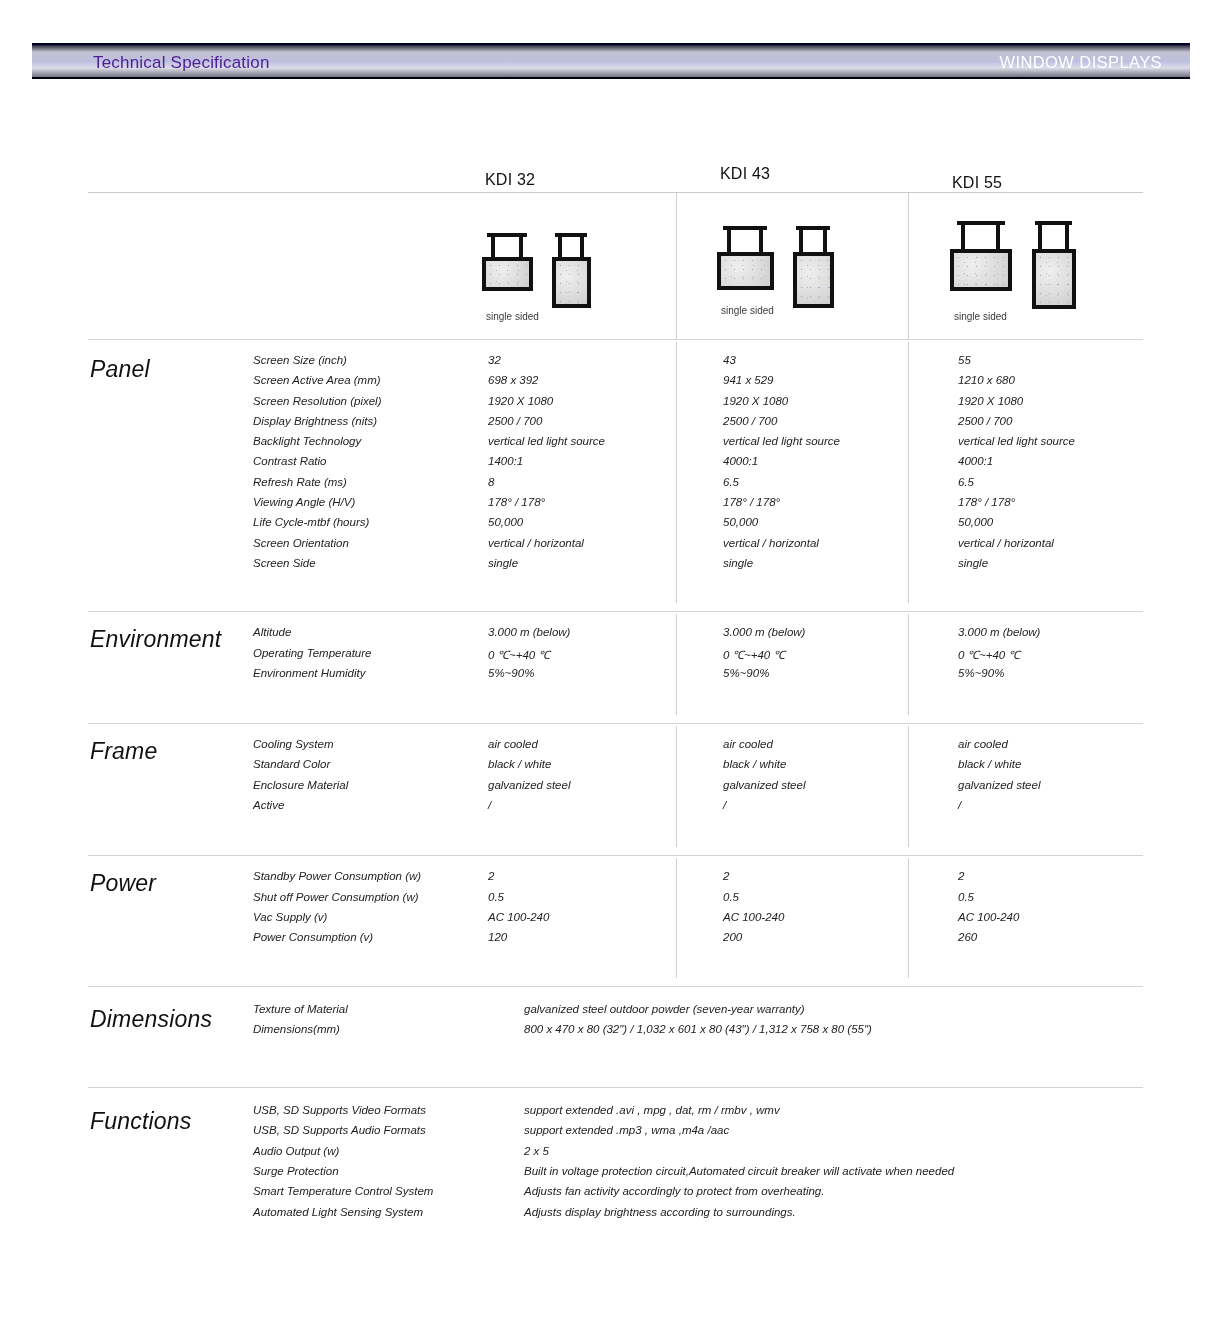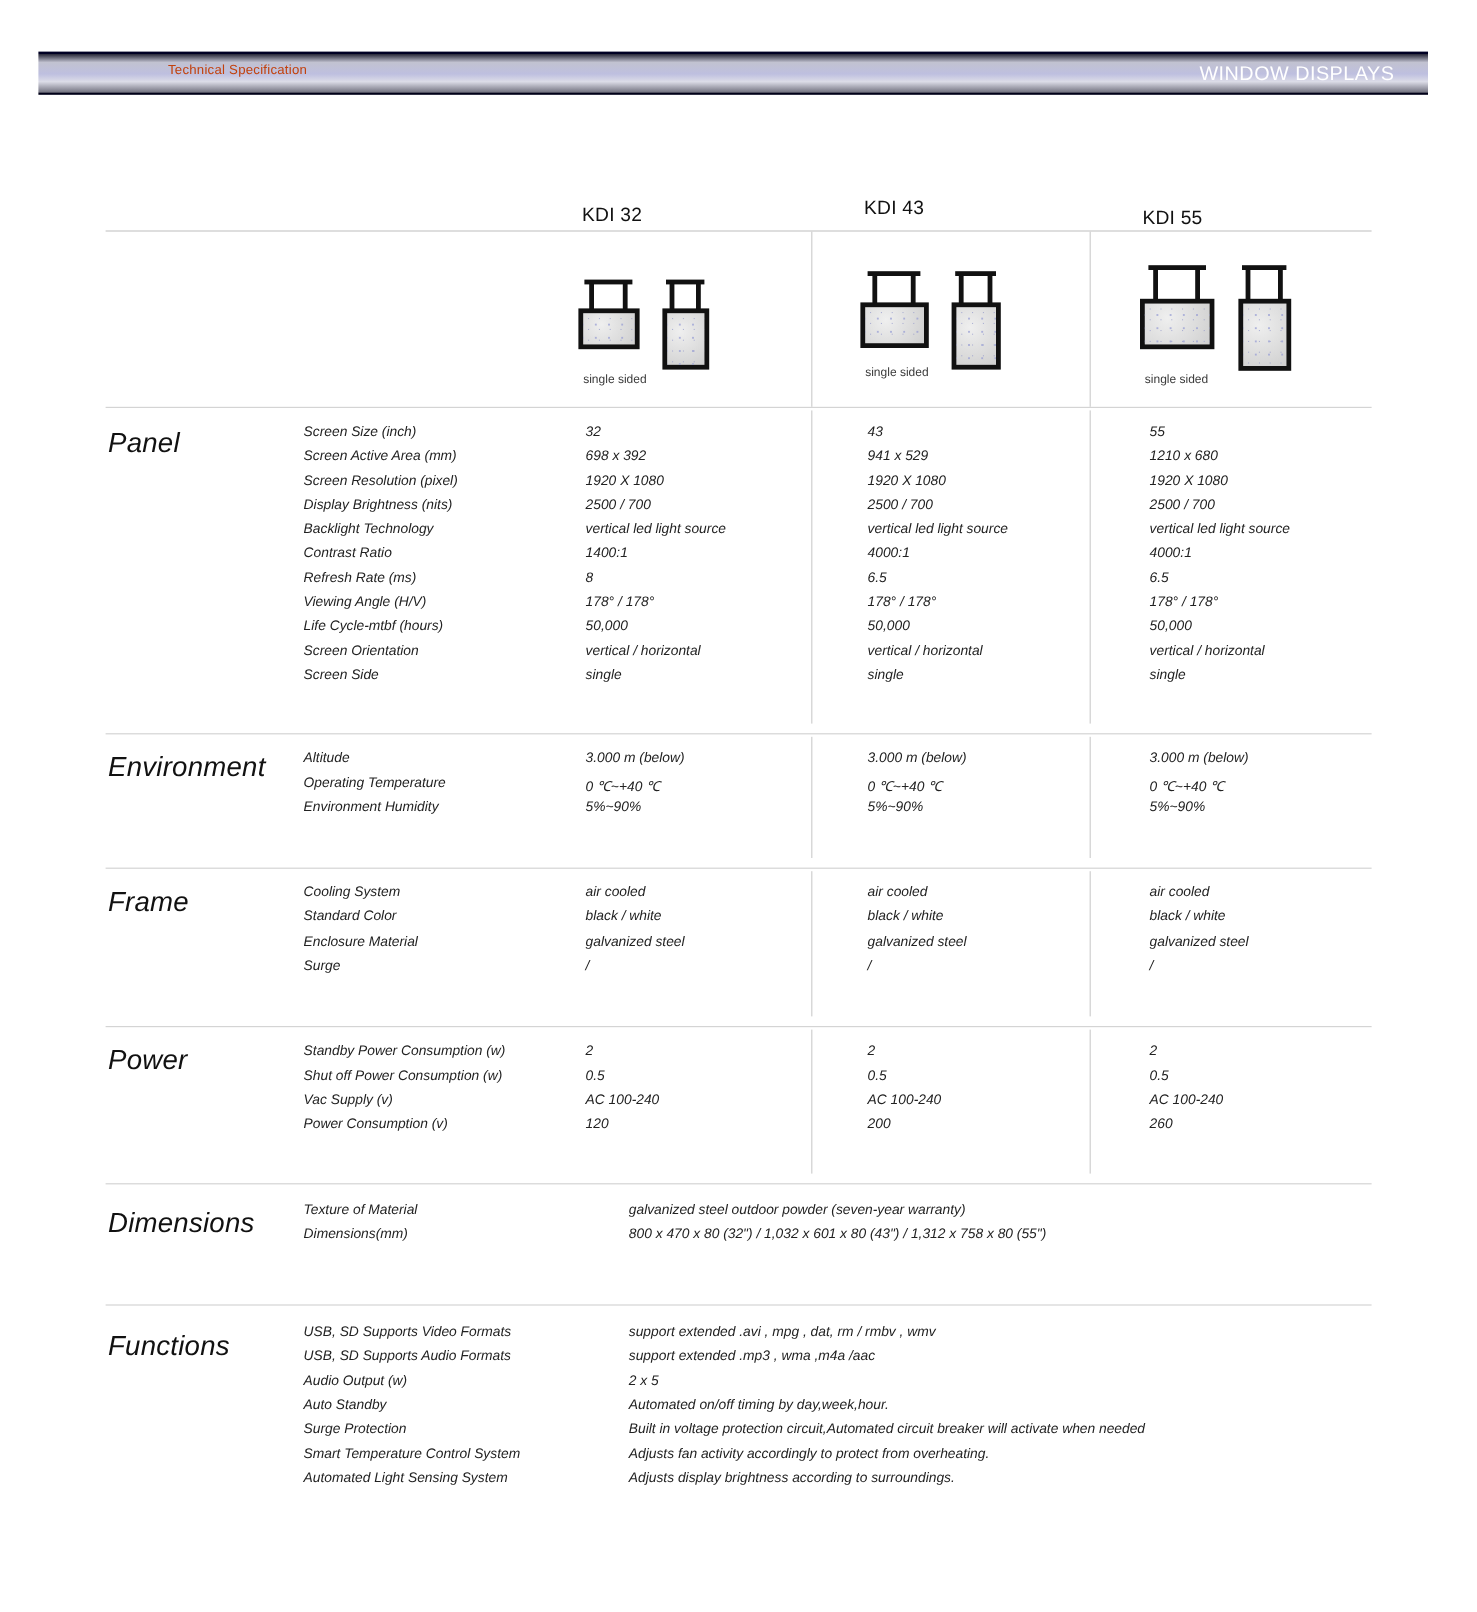--- a/index.html
+++ b/index.html
@@ -39,25 +39,24 @@
       rgba(10,12,70,0.25) 22%,
       rgba(40,44,150,0.30) 52%,
       rgba(20,22,95,0.15) 72%,
       rgba(0,0,25,0.55) 100%);
     pointer-events: none;
   }
   .banner-title {
     position: absolute;
     left: 61px;
     top: 8px;
-    font-size: 11px;
-    color: #c2410c;
+    font-size: 17px;
+    color: #4c1d95;
     letter-spacing: 0.2px;
     z-index: 3;
-    margin-left: 47px;
   }
   .banner-brand {
     position: absolute;
     right: 28px;
     top: 8px;
     font-size: 16.5px;
     color: #ffffff;
     letter-spacing: 0.4px;
     z-index: 3;
   }
@@ -416,21 +415,21 @@
               <div class="rv v2">black  / white</div>
               <div class="rv v3">black  / white</div>
             </div>
             <div class="row">
               <div class="rlabel">Enclosure Material</div>
               <div class="rv v1">galvanized steel</div>
               <div class="rv v2">galvanized steel</div>
               <div class="rv v3">galvanized steel</div>
             </div>
             <div class="row">
-              <div class="rlabel">Surge</div>
+              <div class="rlabel">Active</div>
               <div class="rv v1">/</div>
               <div class="rv v2">/</div>
               <div class="rv v3">/</div>
             </div>
           </div>
         </div>
       </div>
       <div class="hrule thin"></div>
       <div class="section" style="padding-top: 14px; padding-bottom: 34px;">
         <div class="section-inner">
@@ -492,24 +491,20 @@
             </div>
             <div class="row">
               <div class="rlabel">USB, SD Supports Audio Formats</div>
               <div class="rv span">support extended .mp3 , wma ,m4a /aac</div>
             </div>
             <div class="row">
               <div class="rlabel">Audio Output (w)</div>
               <div class="rv span">2 x 5</div>
             </div>
             <div class="row">
-              <div class="rlabel">Auto Standby</div>
-              <div class="rv span">Automated on/off timing by day,week,hour.</div>
-            </div>
-            <div class="row">
               <div class="rlabel">Surge Protection</div>
               <div class="rv span">Built in voltage protection circuit,Automated circuit breaker will activate when needed</div>
             </div>
             <div class="row">
               <div class="rlabel">Smart Temperature Control System</div>
               <div class="rv span">Adjusts fan activity accordingly to protect from overheating.</div>
             </div>
             <div class="row">
               <div class="rlabel">Automated Light Sensing System</div>
               <div class="rv span">Adjusts display brightness according to surroundings.</div>

